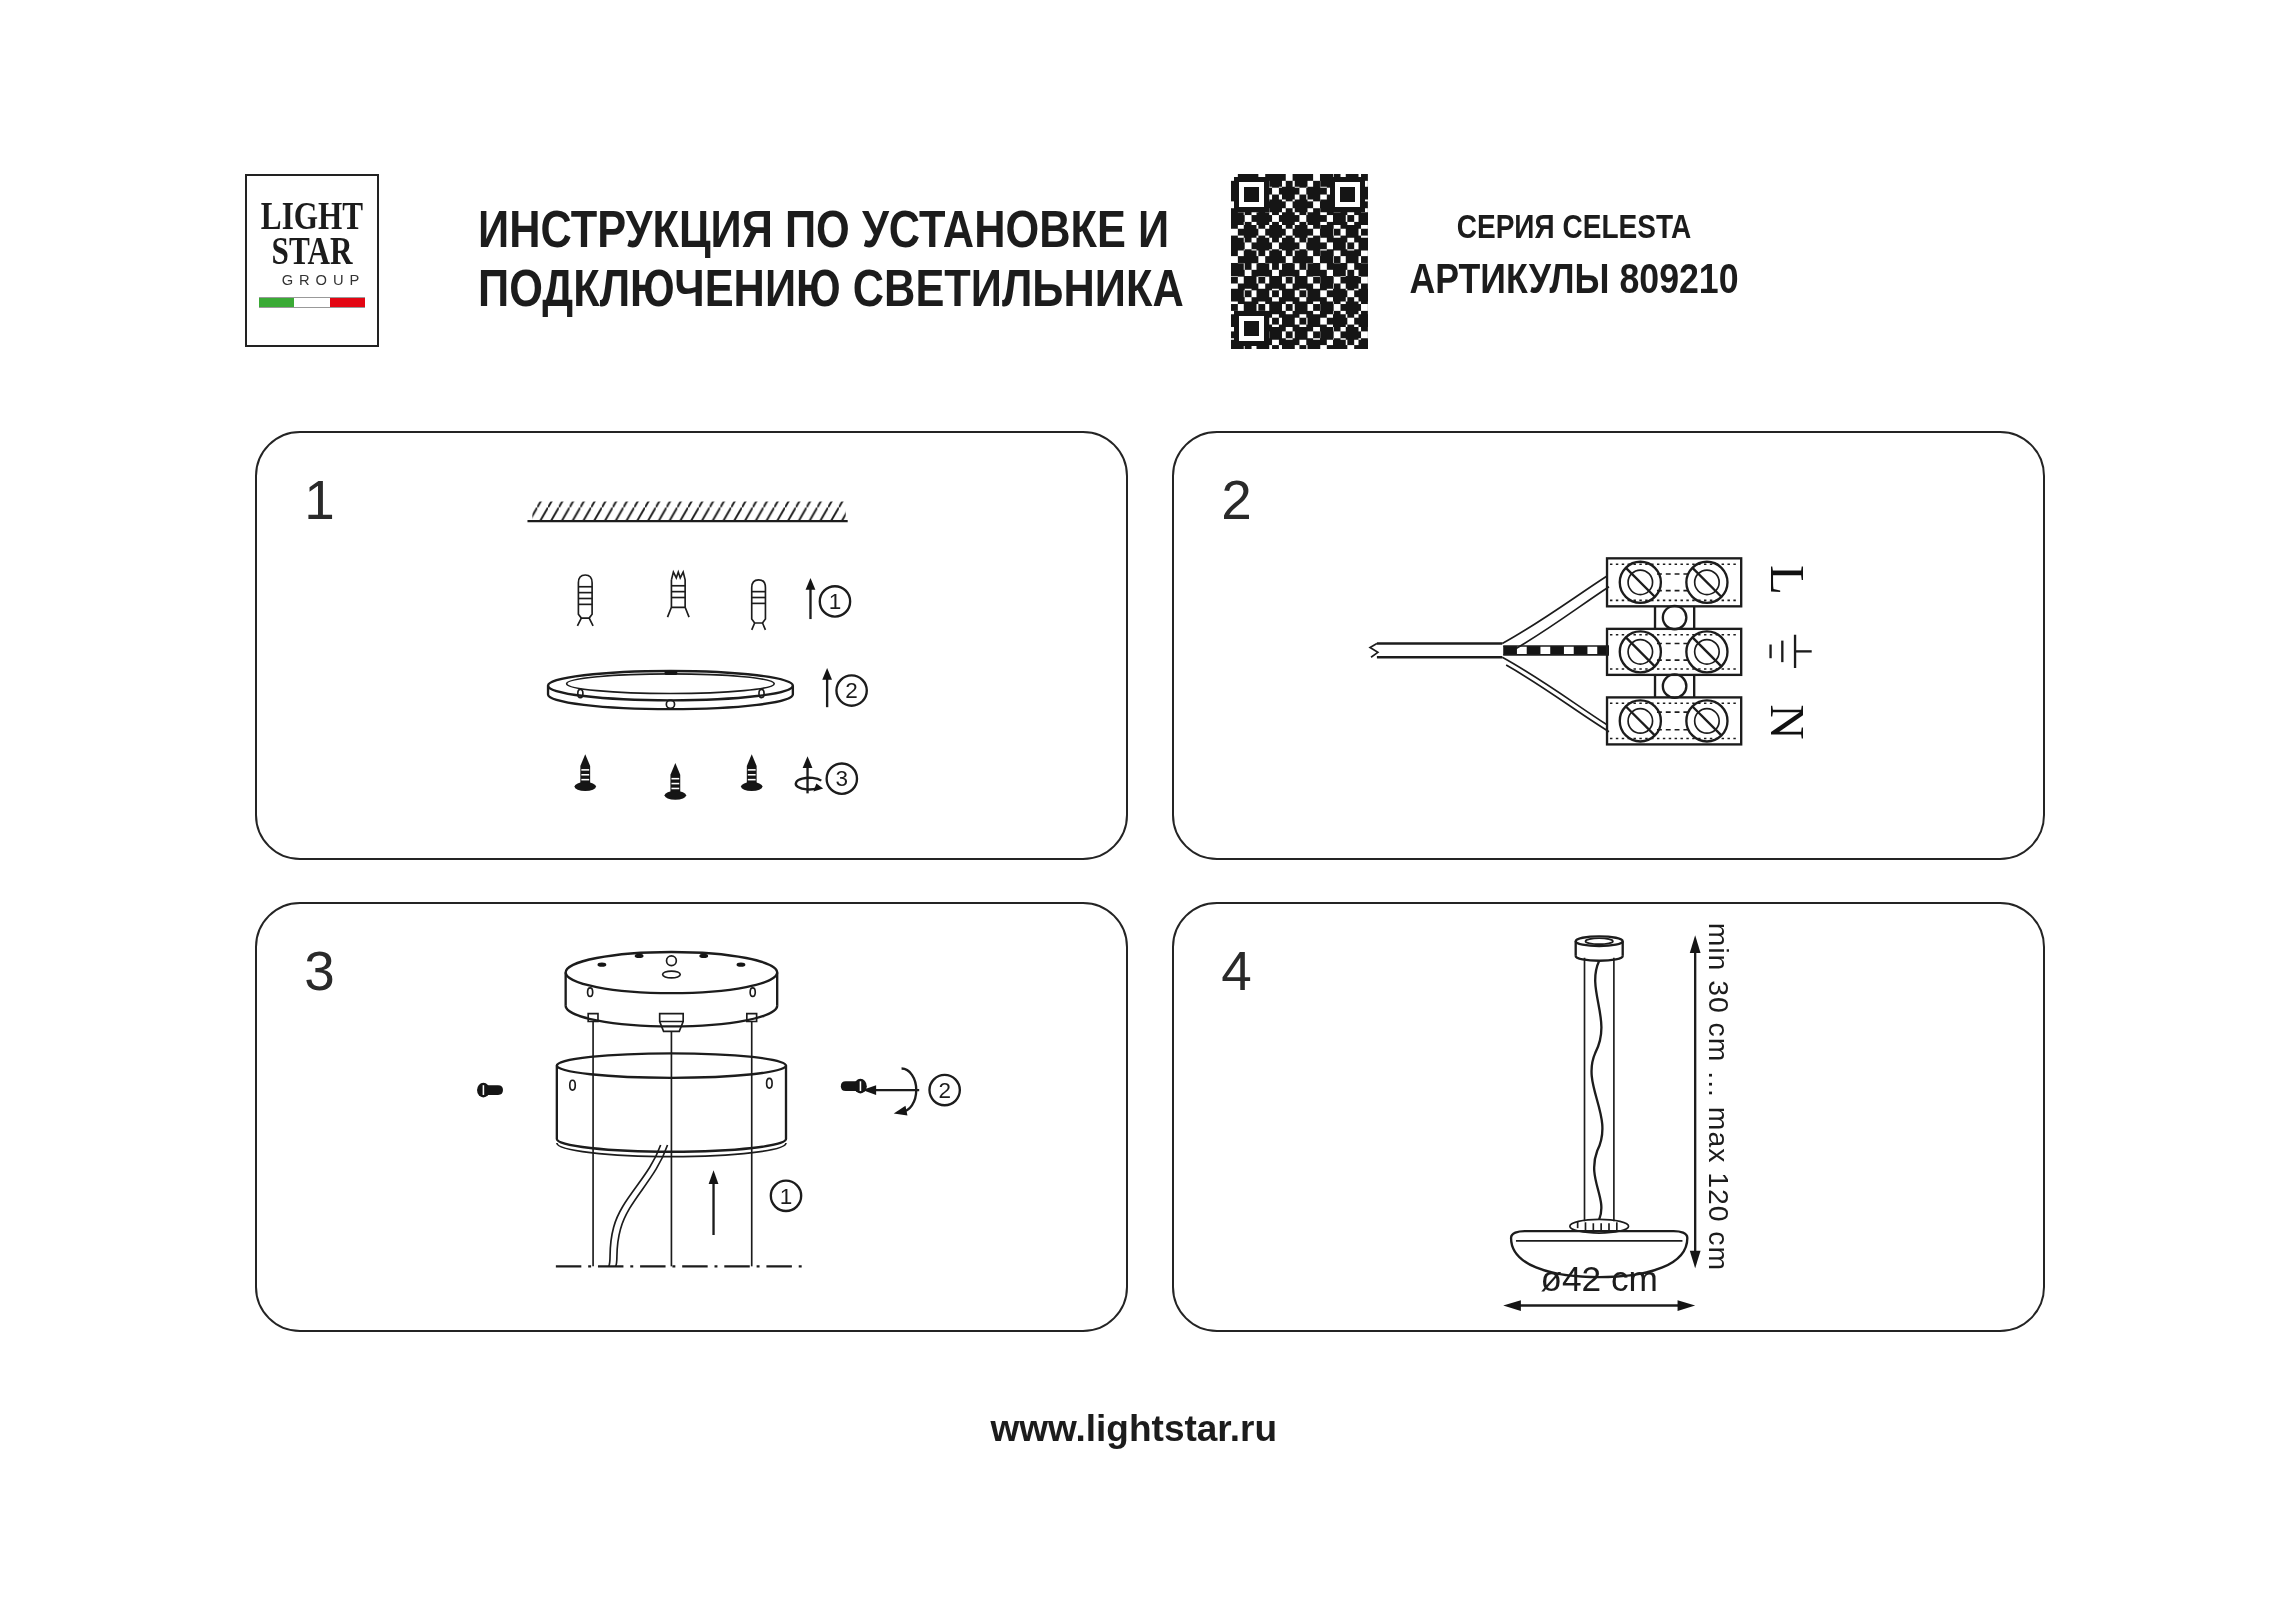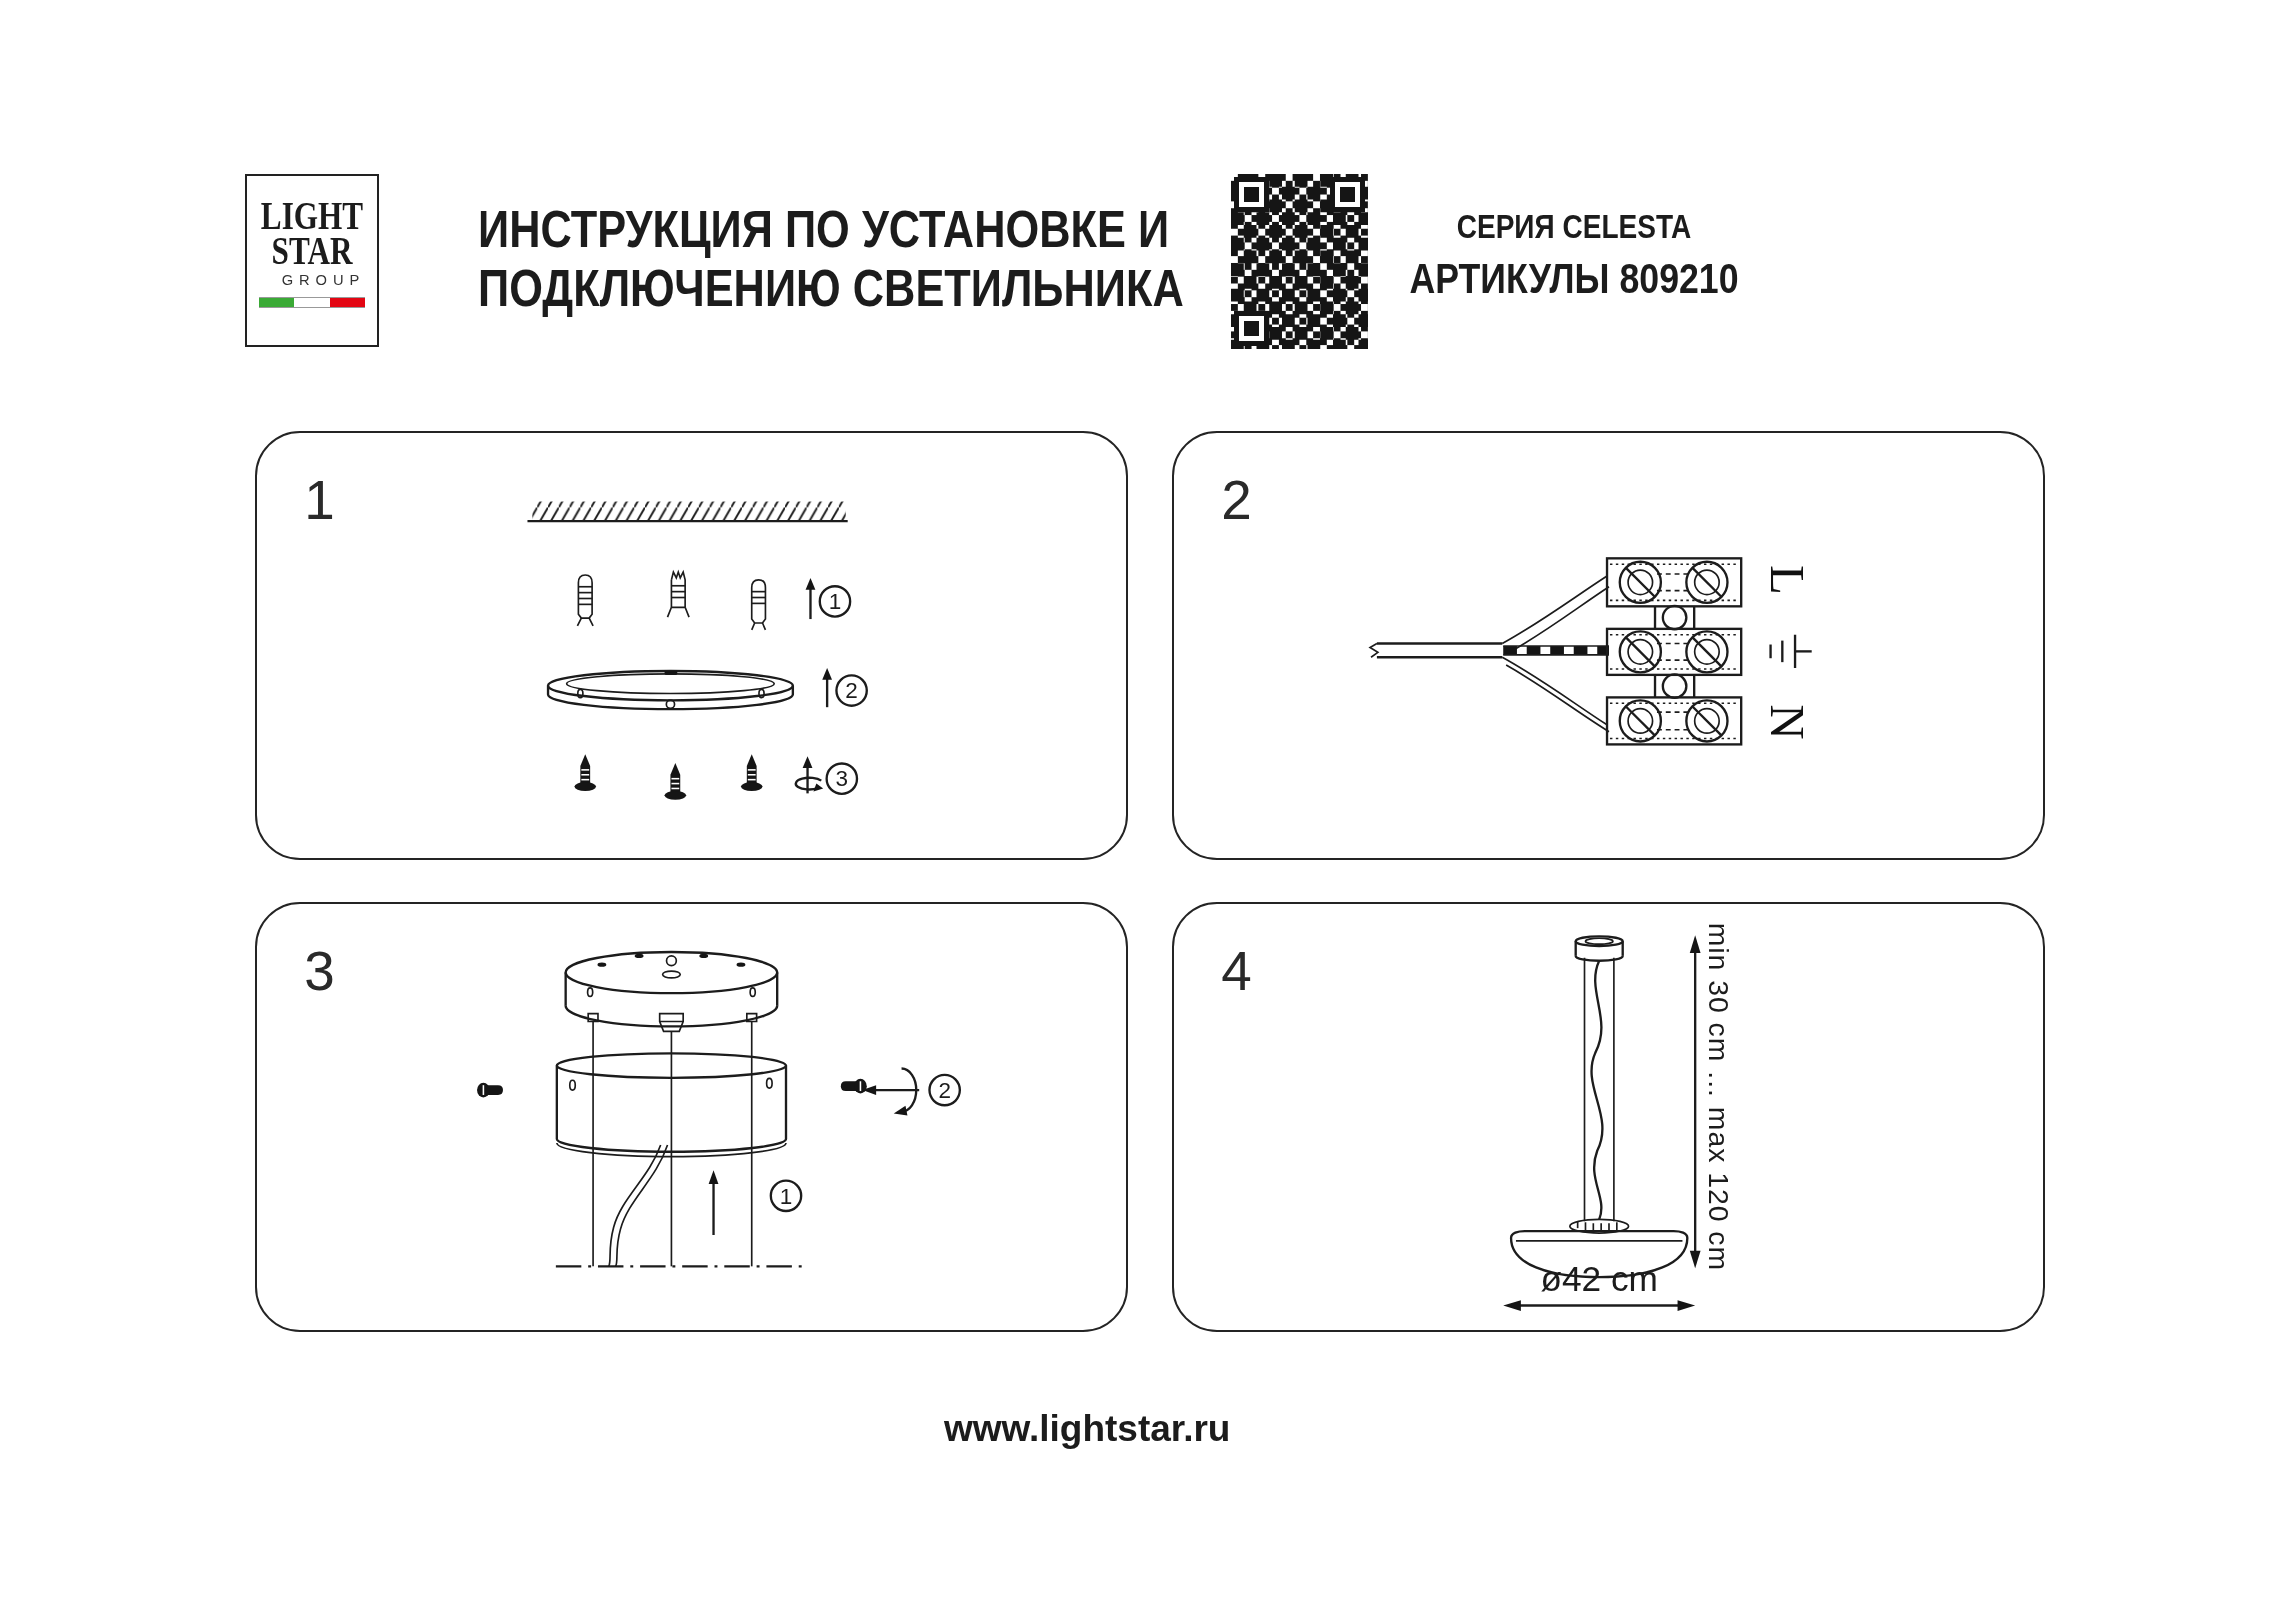--- a/index.html
+++ b/index.html
@@ -42,21 +42,21 @@
   .lnsq{stroke:#1c1c1c;stroke-width:2.4;fill:none;}
   .thin{stroke:#1c1c1c;stroke-width:1.7;fill:none;}
   .fillb{fill:#151515;stroke:none;}
   .wht{stroke:#ffffff;stroke-width:1.6;fill:none;}
   .digit{font:400 56px "Liberation Sans",sans-serif;fill:#2a2a2a;}
   .callout-num{font:400 23px "Liberation Sans",sans-serif;fill:#1c1c1c;}
   .serif-label{font:400 50px "Liberation Serif",serif;fill:#111;}
   .dim-label{font:400 29px "Liberation Sans",sans-serif;fill:#1c1c1c;letter-spacing:1px;}
   .dia-label{font:400 36px "Liberation Sans",sans-serif;fill:#1c1c1c;}
 
-  .footer{position:absolute;left:944px;top:1408px;width:333px;text-align:left;
+  .footer{position:absolute;left:944px;top:1408px;width:333px;text-align:right;
           font-weight:700;font-size:37px;}
 </style>
 </head>
 <body>
 
 <div class="page">
 
   <div class="logo">
     <div class="logo-name">
       <div>LIGHT</div>

